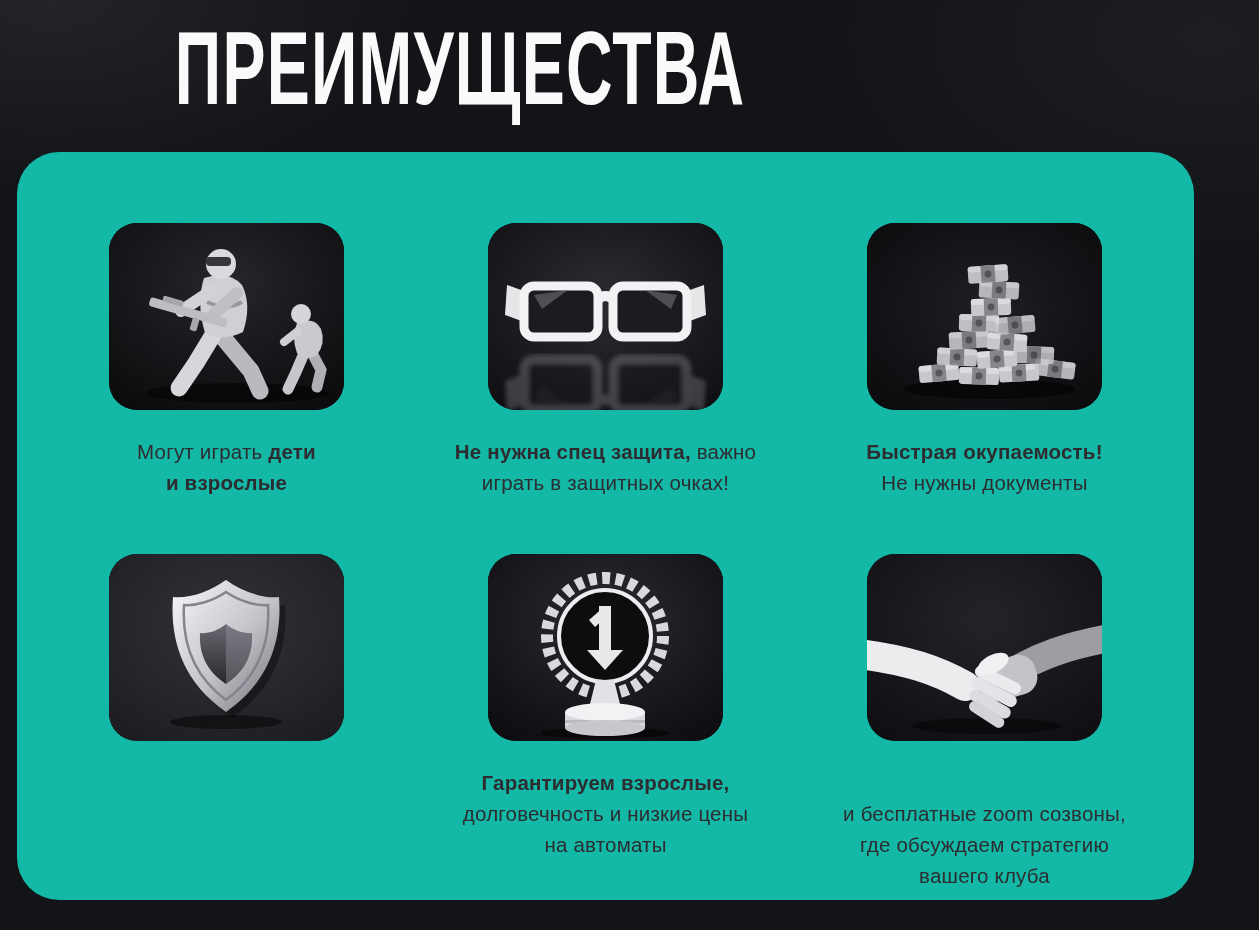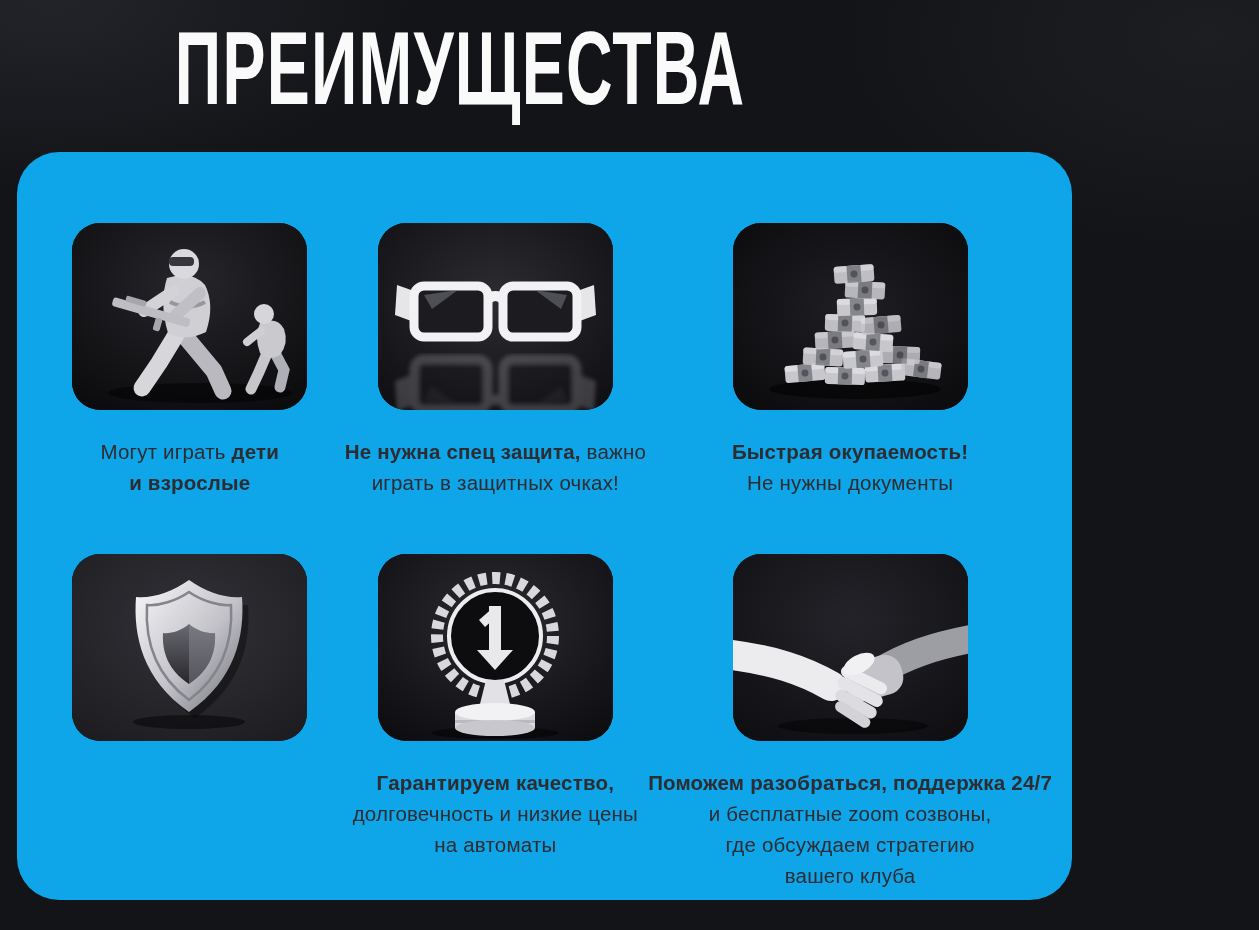--- a/index.html
+++ b/index.html
@@ -19,22 +19,22 @@
   .title-wrap .squeeze {
     display:inline-block;
     font-size:104px; font-weight:700; color:#fafafb;
     letter-spacing:2px;
     transform:scaleX(.62);
     transform-origin:center;
     white-space:nowrap;
   }
   .card {
     position:absolute; left:17px; top:152px;
-    width:1055px; height:748px;
-    background:#0ea5e9;
+    width:1177px; height:748px;
+    background:#14b8a6;
     border-radius:42px;
   }
   .grid {
     display:grid;
     grid-template-columns:repeat(3, 1fr);
     padding:71px 20px 0;
     row-gap:56px;
     justify-items:center;
   }
   .feature { display:flex; flex-direction:column; align-items:center; }
@@ -213,21 +213,21 @@
           <polygon points="101,66 117,52 117,64 107,73" fill="#e9e9ec"></polygon>
           <rect x="111" y="52" width="12" height="46" fill="#e9e9ec"></rect>
           <polygon points="99,96 135,96 117,116" fill="#e9e9ec"></polygon>
           <polygon points="108,126 126,126 134,158 100,158" fill="#e2e2e6"></polygon>
           <rect x="77" y="158" width="80" height="16" fill="#d9d9de"></rect>
           <rect x="77" y="166" width="80" height="3" fill="#b9b9c0"></rect>
           <ellipse cx="117" cy="158" rx="40" ry="9" fill="#f2f2f4"></ellipse>
           <ellipse cx="117" cy="174" rx="40" ry="8" fill="#c7c7cd"></ellipse>
         </svg>
       </div>
-      <figcaption class="caption"><span class="b">Гарантируем качество,</span><span>
+      <figcaption class="caption"><span class="b">Гарантируем взрослые,</span><span>
 долговечность и низкие цены
 на автоматы</span></figcaption>
     </figure>
 
     <figure class="feature">
       <div class="tile">
         <svg viewBox="0 0 235 187">
           <defs>
             <radialGradient id="bg6" cx="50%" cy="35%" r="88%">
               <stop offset="0%" stop-color="#232329"></stop>
@@ -239,20 +239,20 @@
           <path d="M243 84 C 200 92 172 102 146 118" stroke="#9d9da4" stroke-width="28" stroke-linecap="round" fill="none"></path>
           <path d="M-8 100 C 40 106 70 116 98 132" stroke="#ececef" stroke-width="30" stroke-linecap="round" fill="none"></path>
           <rect x="112" y="104" width="58" height="40" rx="17" transform="rotate(-16 141 124)" fill="#c3c3c9"></rect>
           <rect x="106" y="120" width="50" height="12" rx="6" transform="rotate(26 131 126)" fill="#ebebee"></rect>
           <rect x="102" y="132" width="50" height="12" rx="6" transform="rotate(28 127 138)" fill="#e4e4e8"></rect>
           <rect x="100" y="144" width="46" height="12" rx="6" transform="rotate(30 123 150)" fill="#dcdce0"></rect>
           <rect x="100" y="155" width="40" height="11" rx="5.5" transform="rotate(33 120 160)" fill="#d2d2d7"></rect>
           <ellipse cx="126" cy="110" rx="17" ry="9" transform="rotate(-28 126 110)" fill="#f1f1f3"></ellipse>
         </svg>
       </div>
-      <figcaption class="caption"><span class="b">Поможем разобраться, поддержка 24/7</span><span>
+      <figcaption class="caption"><span>
 и бесплатные zoom созвоны,
 где обсуждаем стратегию
 вашего клуба</span></figcaption>
     </figure>
 
   </div>
 </section>
 
 </body></html>

